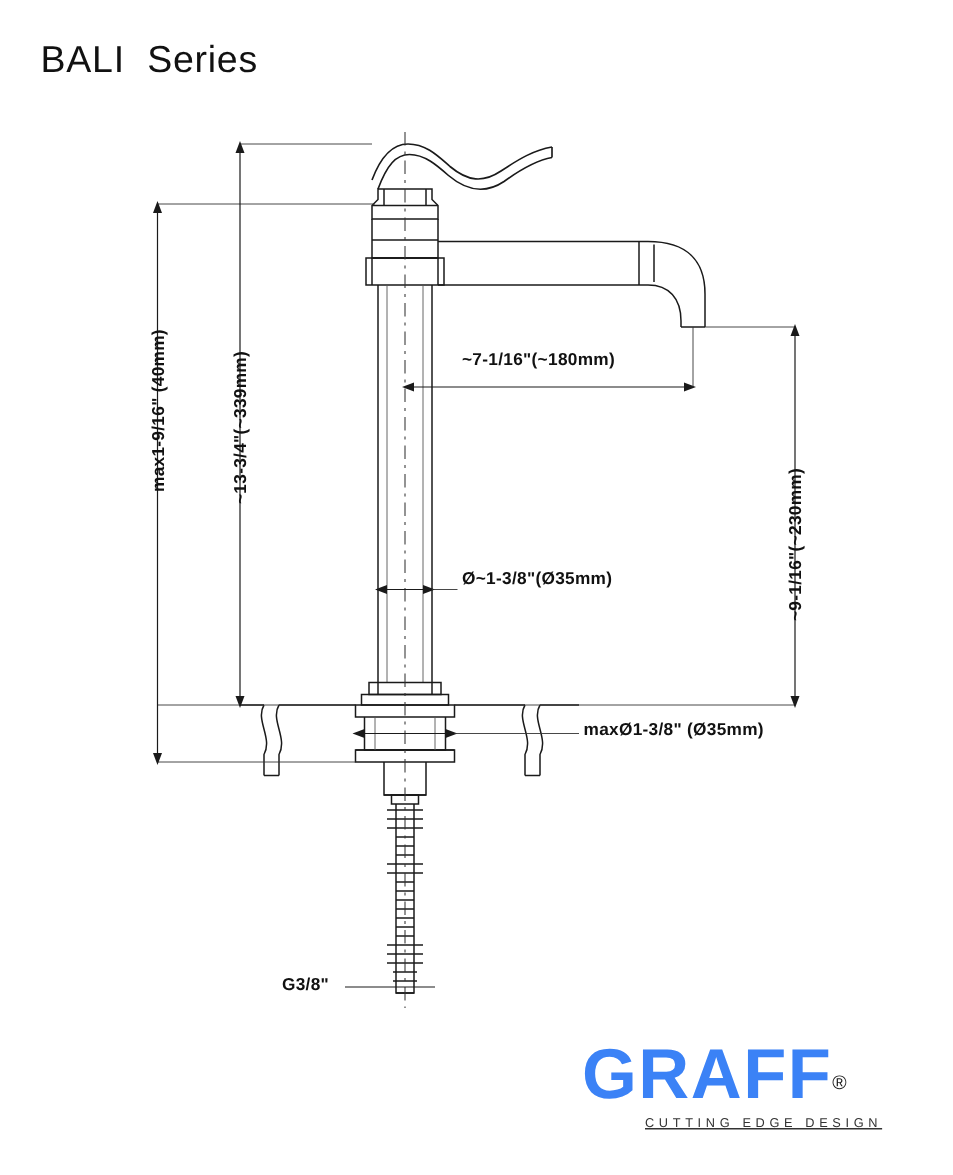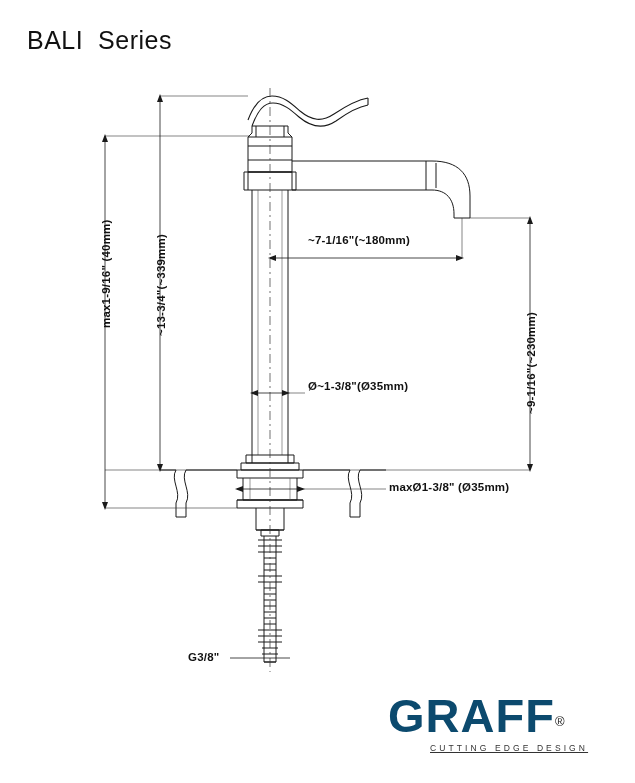--- a/index.html
+++ b/index.html
@@ -52,21 +52,21 @@
     position: absolute;
     left: 388px;
     top: 694px;
     width: 218px;
     text-align: left;
   }
   #brand-word {
     font-size: 47px;
     font-weight: bold;
     letter-spacing: 1px;
-    color: #0c4a6e;
+    color: #3b82f6;
     line-height: 0.95;
     display: inline-block;
   }
   #brand-reg {
     font-size: 13px;
     vertical-align: super;
     font-weight: normal;
   }
   #brand-tag {
     font-size: 8.5px;

